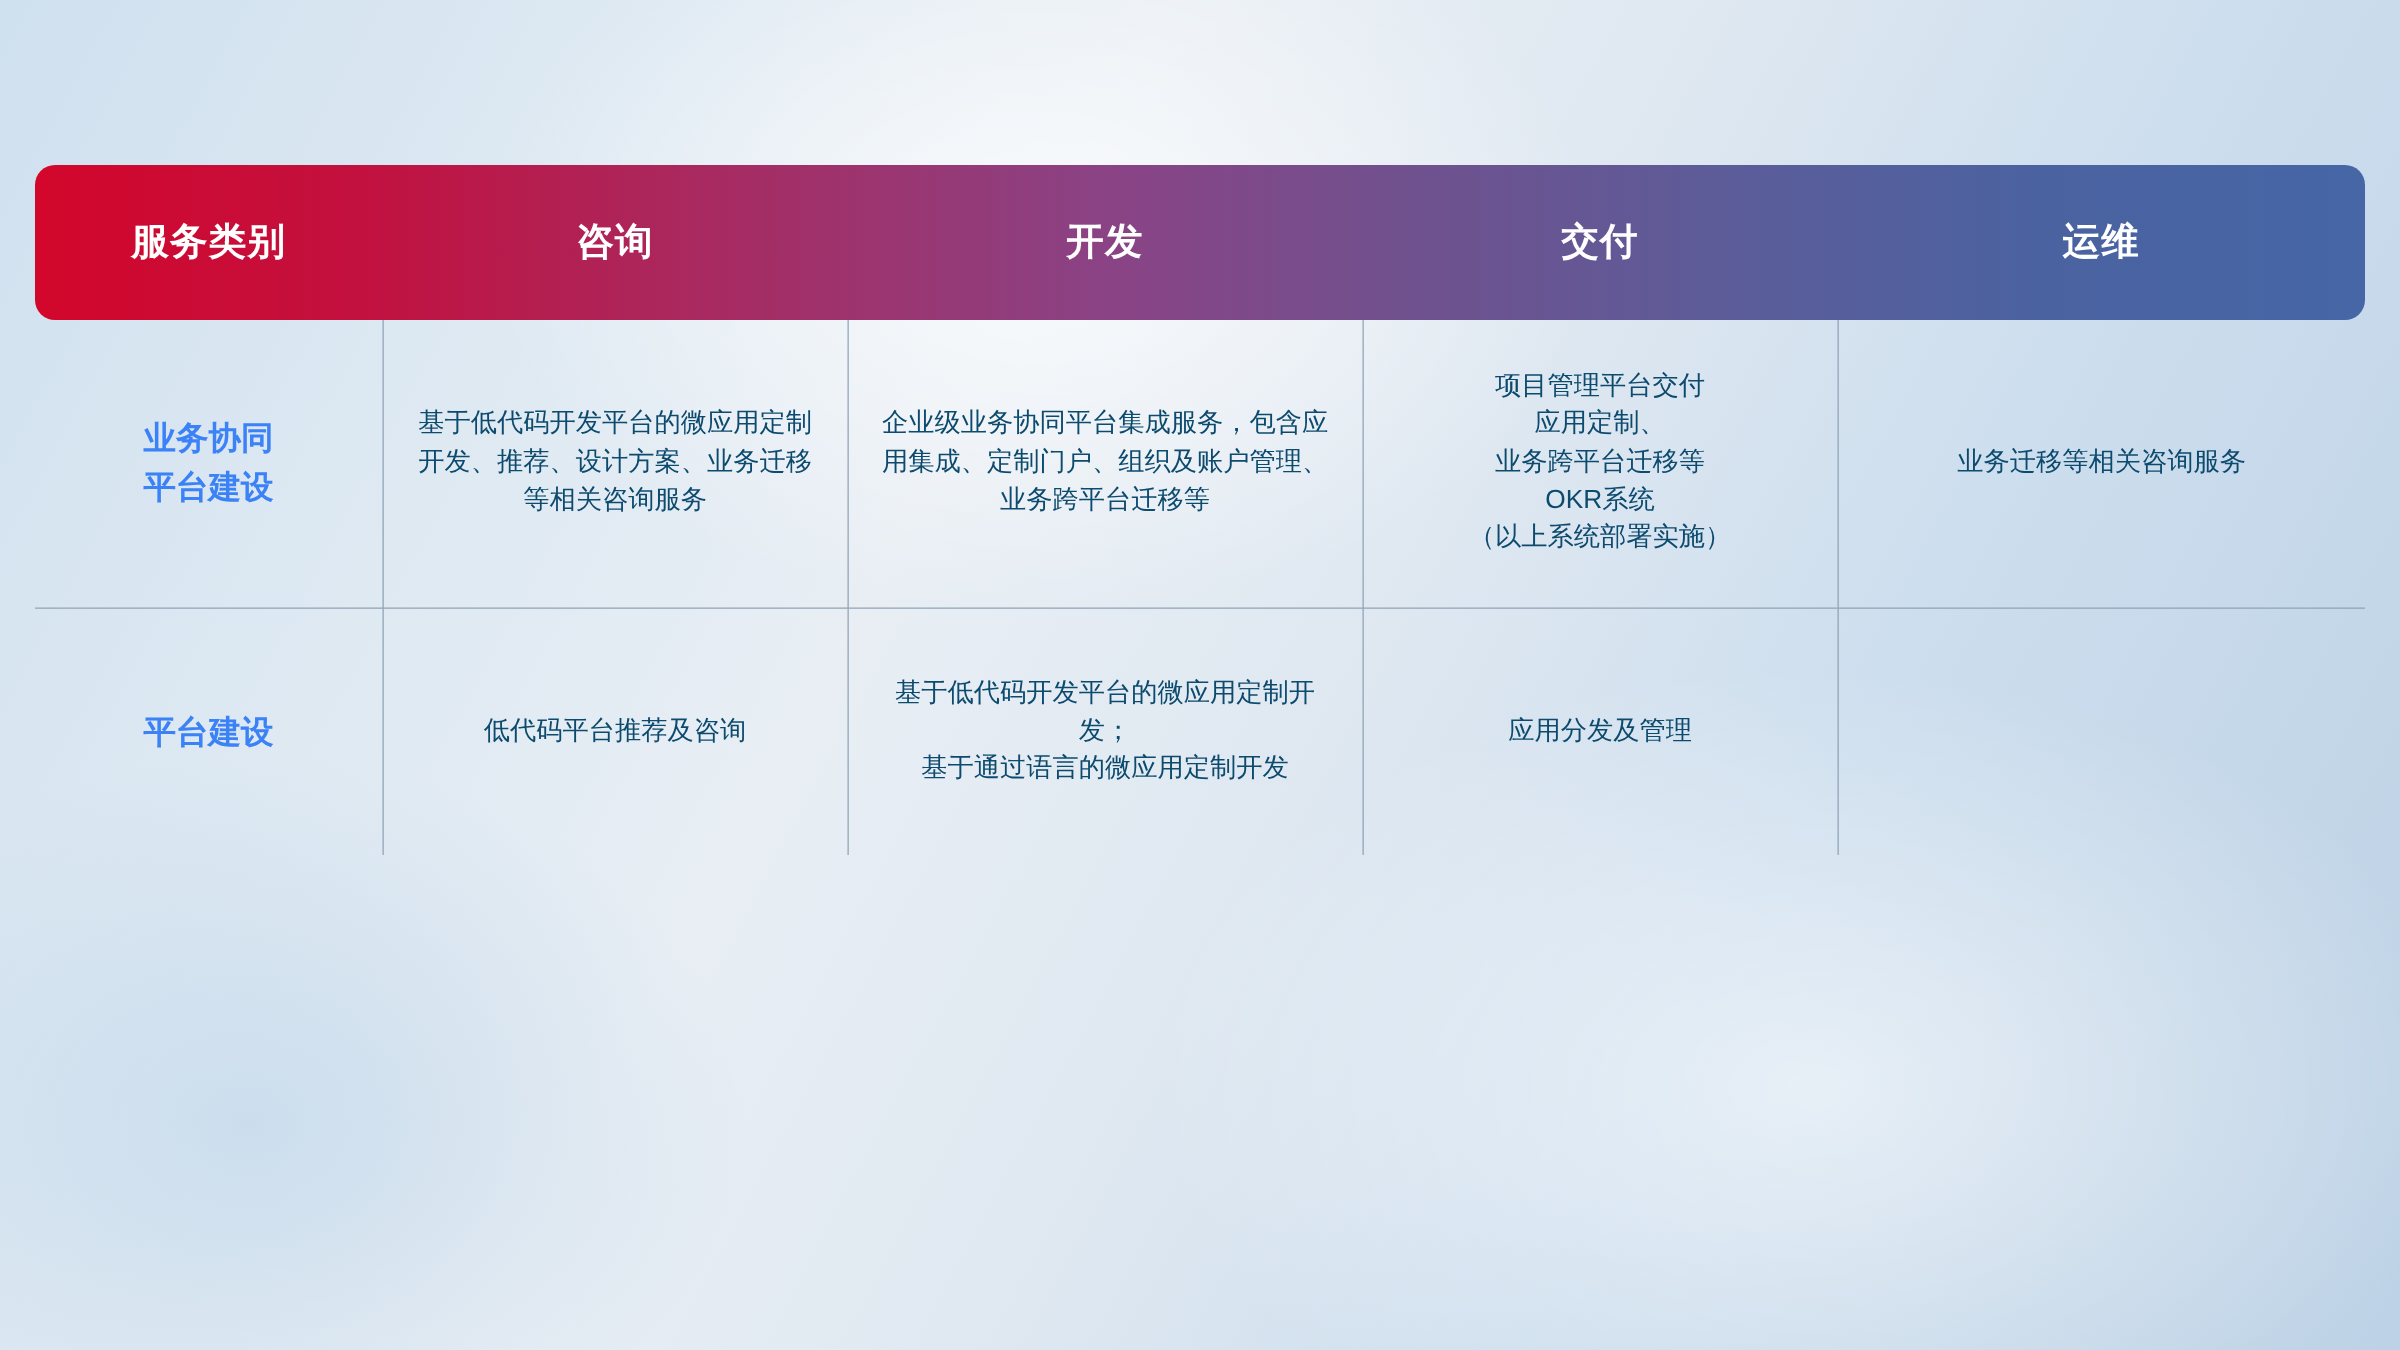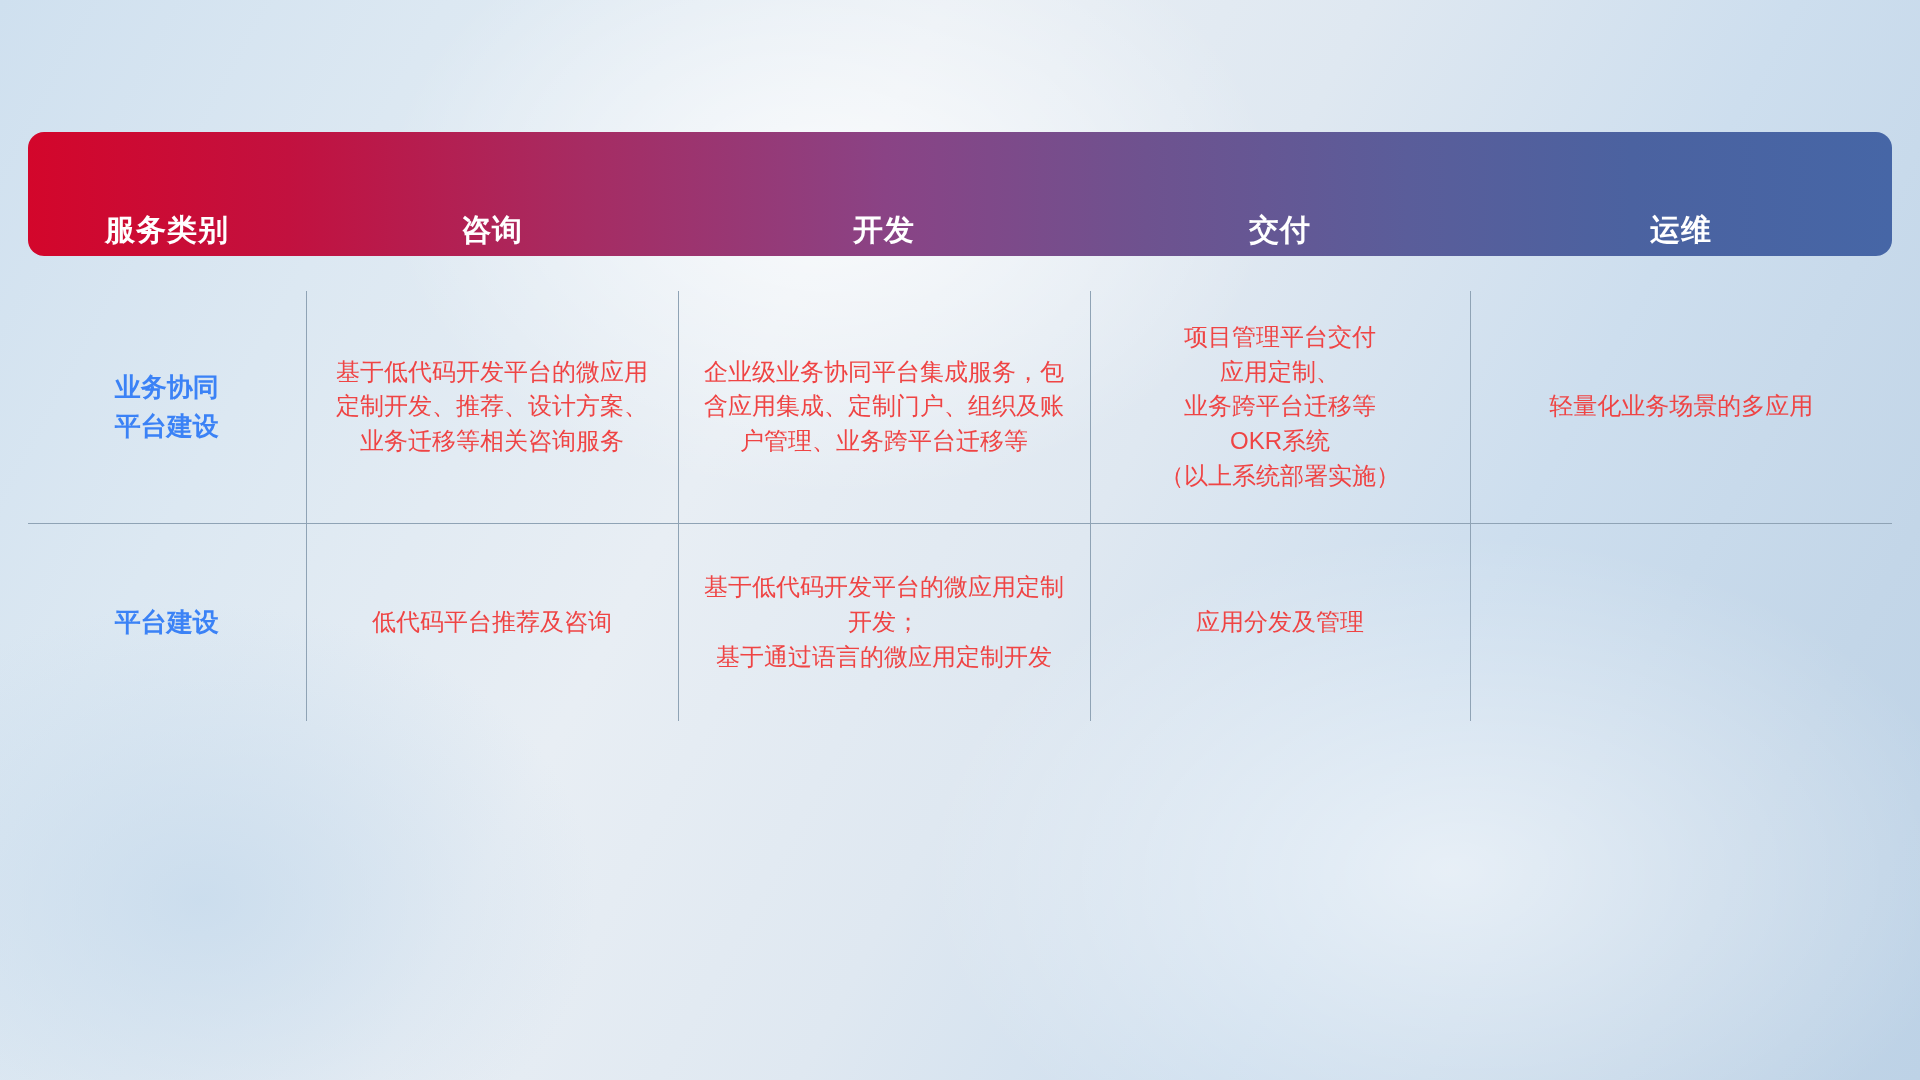--- a/index.html
+++ b/index.html
@@ -41,21 +41,20 @@
     position: absolute;
     left: 28px;
     top: 132px;
     width: 1864px;
   }
 
   table.svc-table {
     width: 100%;
     border-collapse: collapse;
     table-layout: fixed;
-    margin-top: 37px;
   }
 
   
   thead tr {
     height: 122px;
   }
   thead th {
     background: transparent;
     color: #ffffff;
     font-size: 30px;
@@ -79,22 +78,22 @@
     position: relative;
     z-index: 2;
   }
 
   
   tbody td {
     border: 1px solid #8fa3b5;
     background: transparent;
     vertical-align: middle;
     text-align: center;
-    color: #ef4444;
-    font-size: 24px;
+    color: #0c4a6e;
+    font-size: 21px;
     line-height: 1.45;
     padding: 14px 18px;
   }
   tbody tr td:first-child {
     border-left: none;
   }
   tbody tr td:last-child {
     border-right: none;
   }
   tbody tr:last-child td {
@@ -149,21 +148,21 @@
         </td>
         <td>基于低代码开发平台的微应用定制开发、推荐、设计方案、业务迁移等相关咨询服务</td>
         <td>企业级业务协同平台集成服务，包含应用集成、定制门户、组织及账户管理、业务跨平台迁移等</td>
         <td>
           <span class="cell-line">项目管理平台交付</span>
           <span class="cell-line">应用定制、</span>
           <span class="cell-line">业务跨平台迁移等</span>
           <span class="cell-line">OKR系统</span>
           <span class="cell-line">（以上系统部署实施）</span>
         </td>
-        <td>轻量化业务场景的多应用</td>
+        <td>业务迁移等相关咨询服务</td>
       </tr>
       <tr class="r3">
         <td class="cat">
           <span class="cell-line">平台建设</span>
         </td>
         <td>低代码平台推荐及咨询</td>
         <td>
           <span class="cell-line">基于低代码开发平台的微应用定制开发；</span>
           <span class="cell-line">基于通过语言的微应用定制开发</span>
         </td>

